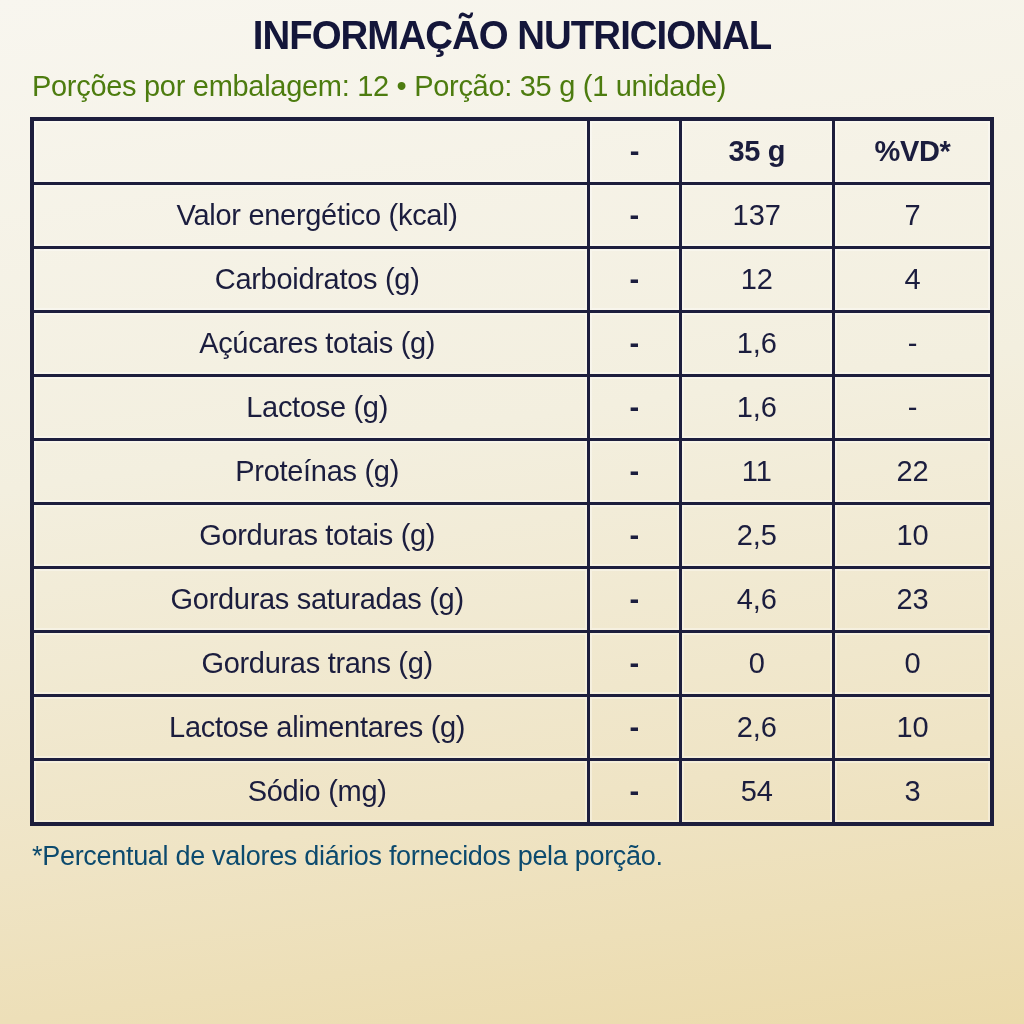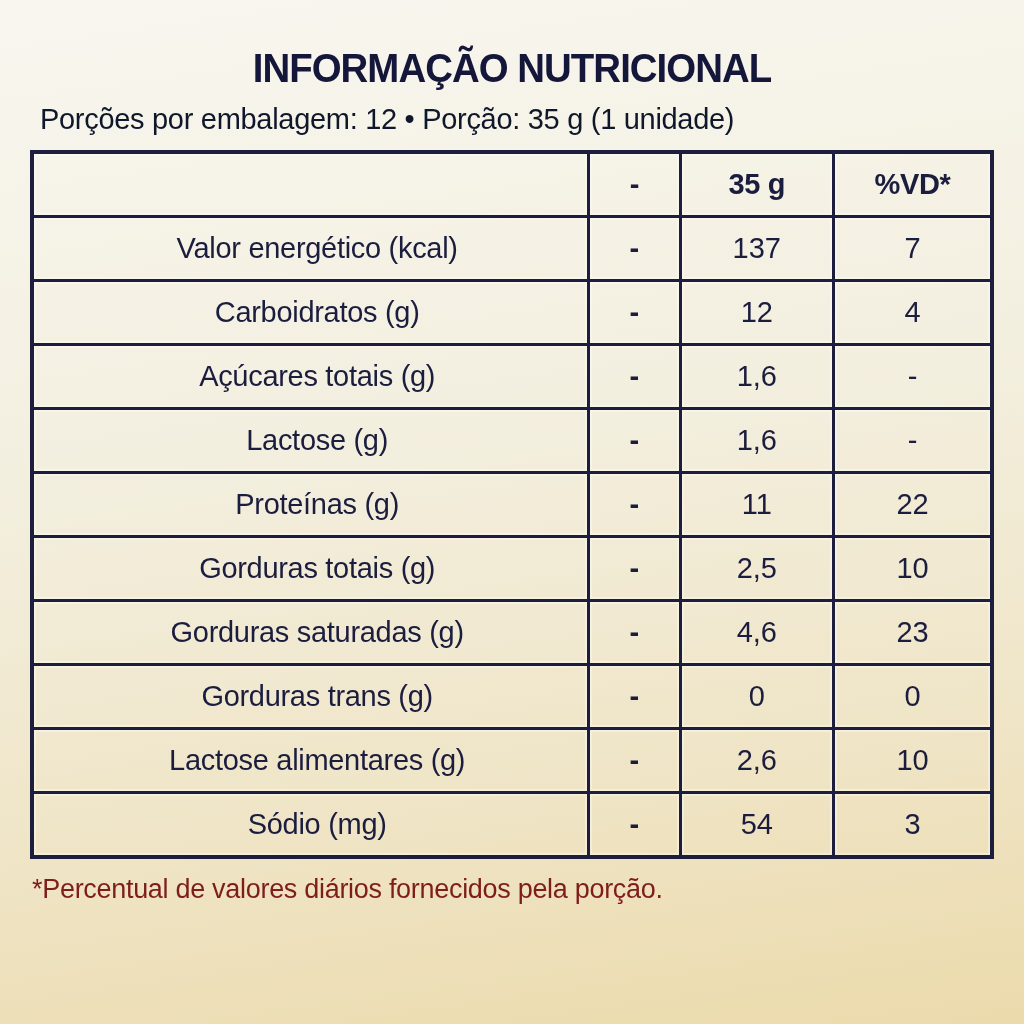--- a/index.html
+++ b/index.html
@@ -11,36 +11,36 @@
   }
   body {
     background: linear-gradient(172deg, #f8f6ef 0%, #f3efdf 42%, #efe4c5 75%, #ebdaab 100%);
     font-family: "Liberation Sans", sans-serif;
     color: #1c1e3e;
   }
   .sheet {
     box-sizing: border-box;
     width: 1024px;
     height: 796px;
-    padding: 40px 30px 0 30px;
+    padding: 7px 30px 0 30px;
   }
   .page-title {
     margin: 6px 0 12px 0;
     text-align: center;
     font-size: 40px;
     font-weight: bold;
     letter-spacing: -1px;
     color: #14163a;
     transform: scaleX(0.96);
   }
   .subtitle {
     font-size: 29px;
     font-weight: 500;
-    margin: 0 0 14px 10px;
-    color: #0f172a;
+    margin: 0 0 14px 2px;
+    color: #4d7c0f;
     letter-spacing: -0.3px;
   }
   table.nutri {
     width: 100%;
     border-collapse: collapse;
     border: 4px solid #1d1e3d;
     table-layout: fixed;
   }
   table.nutri th,
   table.nutri td {
@@ -71,21 +71,21 @@
     text-align: center;
   }
   td.dash-cell-style {
     text-align: center;
     font-weight: bold;
   }
   .footnote {
     font-size: 27px;
     font-weight: 500;
     margin: 15px 0 0 2px;
-    color: #7f1d1d;
+    color: #0c4a6e;
     letter-spacing: -0.3px;
   }
 </style>
 </head>
 <body>
 
 <div class="sheet">
 
   <h1 class="page-title">INFORMAÇÃO NUTRICIONAL</h1>
 

